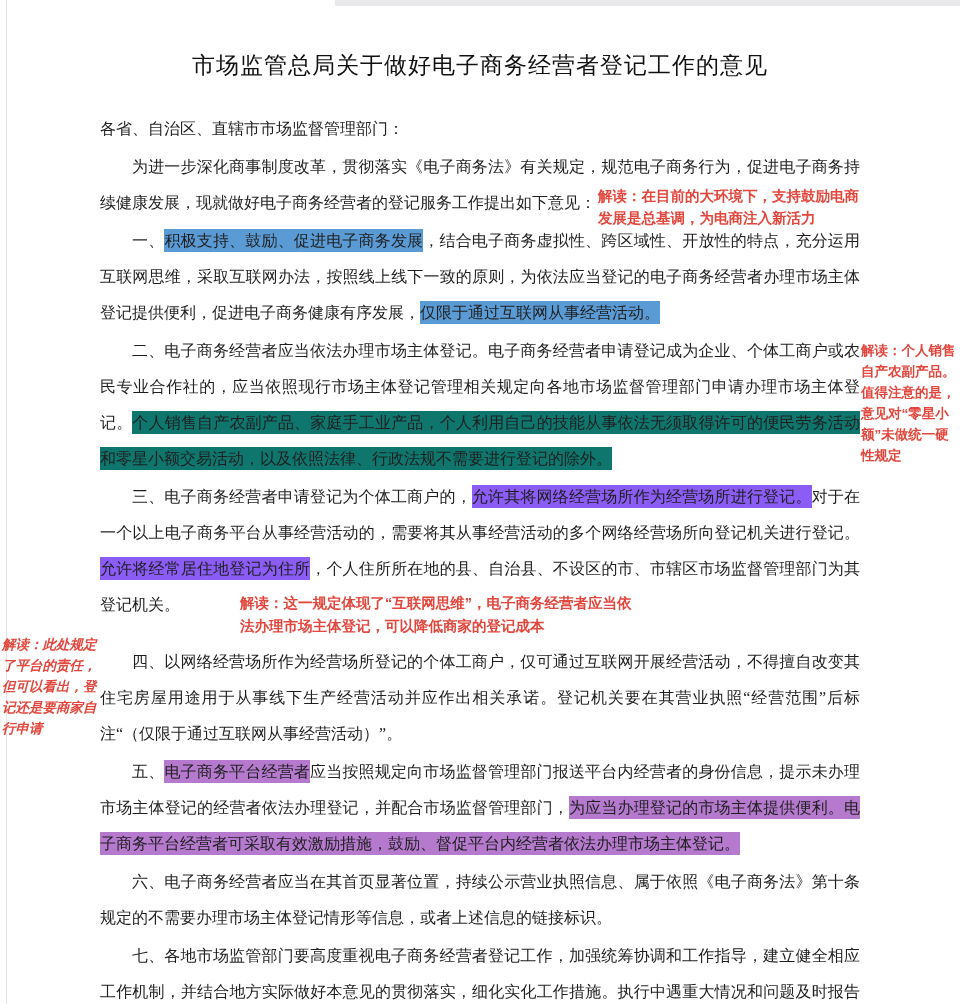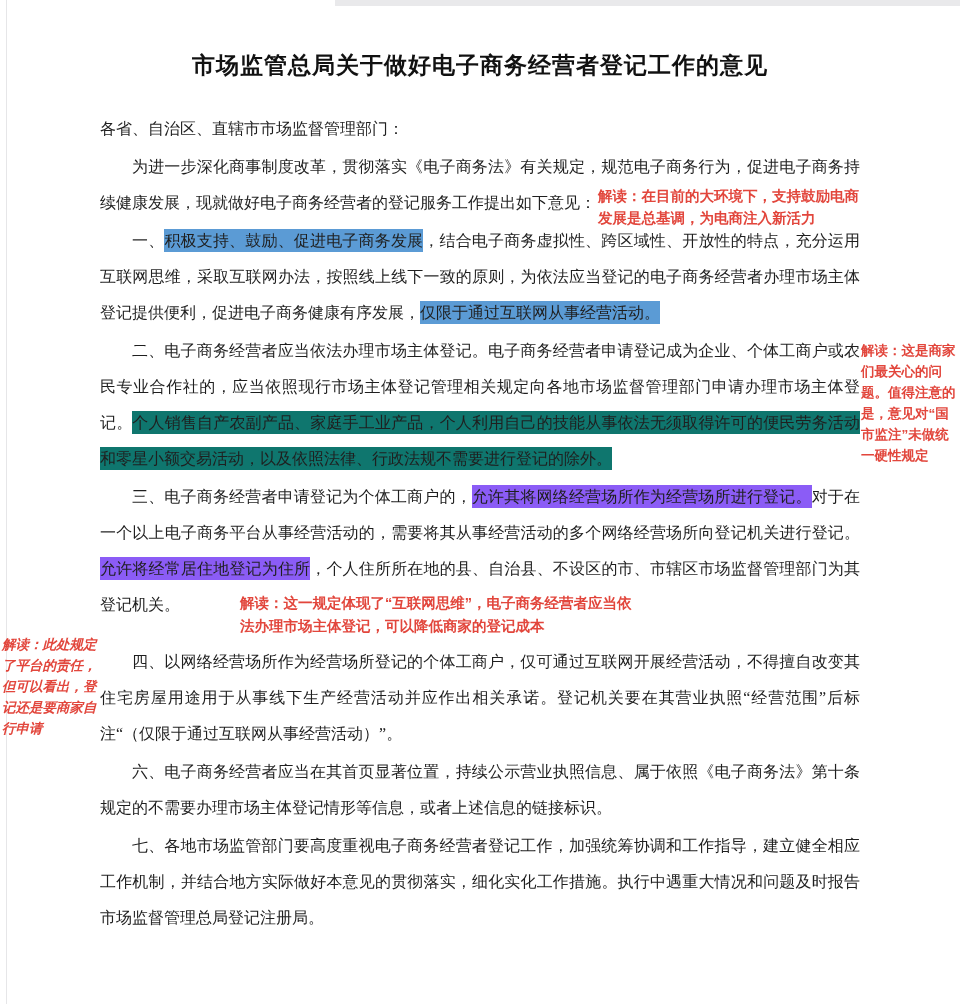--- a/index.html
+++ b/index.html
@@ -25,21 +25,21 @@
     background: #e6e6e8;
   }
   .doc {
     position: relative;
     padding: 0 100px;
   }
   .doc-title {
     margin: 50px 0 0 0;
     text-align: center;
     font-family: "Liberation Sans", "DejaVu Sans", sans-serif;
-    font-weight: 700;
+    font-weight: 400;
     font-size: 23px;
     letter-spacing: 1px;
     color: #111;
   }
   .doc-number {
     margin: 18px 0 0 0;
     text-align: center;
     font-size: 14px;
     letter-spacing: 2px;
     color: #333;
@@ -100,35 +100,36 @@
     line-height: 21px;
     font-style: italic;
   }
 </style>
 </head>
 <body>
 
 <div class="top-strip"></div>
 <div class="left-hairline"></div>
 
-<div class="note note-margin-right">解读：这是商家们最关心的问题。值得注意的是，意见对“国市监注”未做统一硬性规定</div>
+<div class="note note-margin-right">解读：个人销售自产农副产品。值得注意的是，意见对“零星小额”未做统一硬性规定</div>
 <div class="note note-margin-left">解读：此处规定了平台的责任，但可以看出，登记还是要商家自行申请</div>
 
 <div class="doc">
   <h1 class="doc-title">市场监管总局关于做好电子商务经营者登记工作的意见</h1>
   <div class="salutation">各省、自治区、直辖市市场监督管理部门：</div>
 
   <div class="intro-wrap">
     <p class="para"><span>为进一步深化商事制度改革，贯彻落实《电子商务法》有关规定，规范电子商务行为，促进电子商务持续健康发展，现就做好电子商务经营者的登记服务工作提出如下意见：</span></p>
     <span class="note note-intro">解读：在目前的大环境下，支持鼓励电商发展是总基调，为电商注入新活力</span>
   </div>
 
   <p class="para"><span>一、</span><span class="hl hl-blue">积极支持、鼓励、促进电子商务发展</span><span>，结合电子商务虚拟性、跨区域性、开放性的特点，充分运用互联网思维，采取互联网办法，按照线上线下一致的原则，为依法应当登记的电子商务经营者办理市场主体登记提供便利，促进电子商务健康有序发展，</span><span class="hl hl-blue">仅限于通过互联网从事经营活动。</span></p>
   <p class="para"><span>二、电子商务经营者应当依法办理市场主体登记。电子商务经营者申请登记成为企业、个体工商户或农民专业合作社的，应当依照现行市场主体登记管理相关规定向各地市场监督管理部门申请办理市场主体登记。</span><span class="hl hl-yellow">个人销售自产农副产品、家庭手工业产品，个人利用自己的技能从事依法无须取得许可的便民劳务活动和零星小额交易活动，以及依照法律、行政法规不需要进行登记的除外。</span></p>
   <p class="para"><span>三、电子商务经营者申请登记为个体工商户的，</span><span class="hl hl-green">允许其将网络经营场所作为经营场所进行登记。</span><span>对于在一个以上电子商务平台从事经营活动的，需要将其从事经营活动的多个网络经营场所向登记机关进行登记。</span><span class="hl hl-green">允许将经常居住地登记为住所</span><span>，个人住所所在地的县、自治县、不设区的市、市辖区市场监督管理部门为其登记机关。</span></p>
 
   <div class="note note-under-item3">解读：这一规定体现了“互联网思维”，电子商务经营者应当依法办理市场主体登记，可以降低商家的登记成本</div>
 
   <p class="para"><span>四、以网络经营场所作为经营场所登记的个体工商户，仅可通过互联网开展经营活动，不得擅自改变其住宅房屋用途用于从事线下生产经营活动并应作出相关承诺。登记机关要在其营业执照“经营范围”后标注“（仅限于通过互联网从事经营活动）”。</span></p>
+  <p class="para"><span>五、</span><span class="hl hl-purple">电子商务平台经营者</span><span>应当按照规定向市场监督管理部门报送平台内经营者的身份信息，提示未办理市场主体登记的经营者依法办理登记，并配合市场监督管理部门，</span><span class="hl hl-purple">为应当办理登记的市场主体提供便利。电子商务平台经营者可采取有效激励措施，鼓励、督促平台内经营者依法办理市场主体登记。</span></p>
   <p class="para"><span>六、电子商务经营者应当在其首页显著位置，持续公示营业执照信息、属于依照《电子商务法》第十条规定的不需要办理市场主体登记情形等信息，或者上述信息的链接标识。</span></p>
   <p class="para"><span>七、各地市场监管部门要高度重视电子商务经营者登记工作，加强统筹协调和工作指导，建立健全相应工作机制，并结合地方实际做好本意见的贯彻落实，细化实化工作措施。执行中遇重大情况和问题及时报告市场监督管理总局登记注册局。</span></p>
 
 </div>
 
 </body></html>

